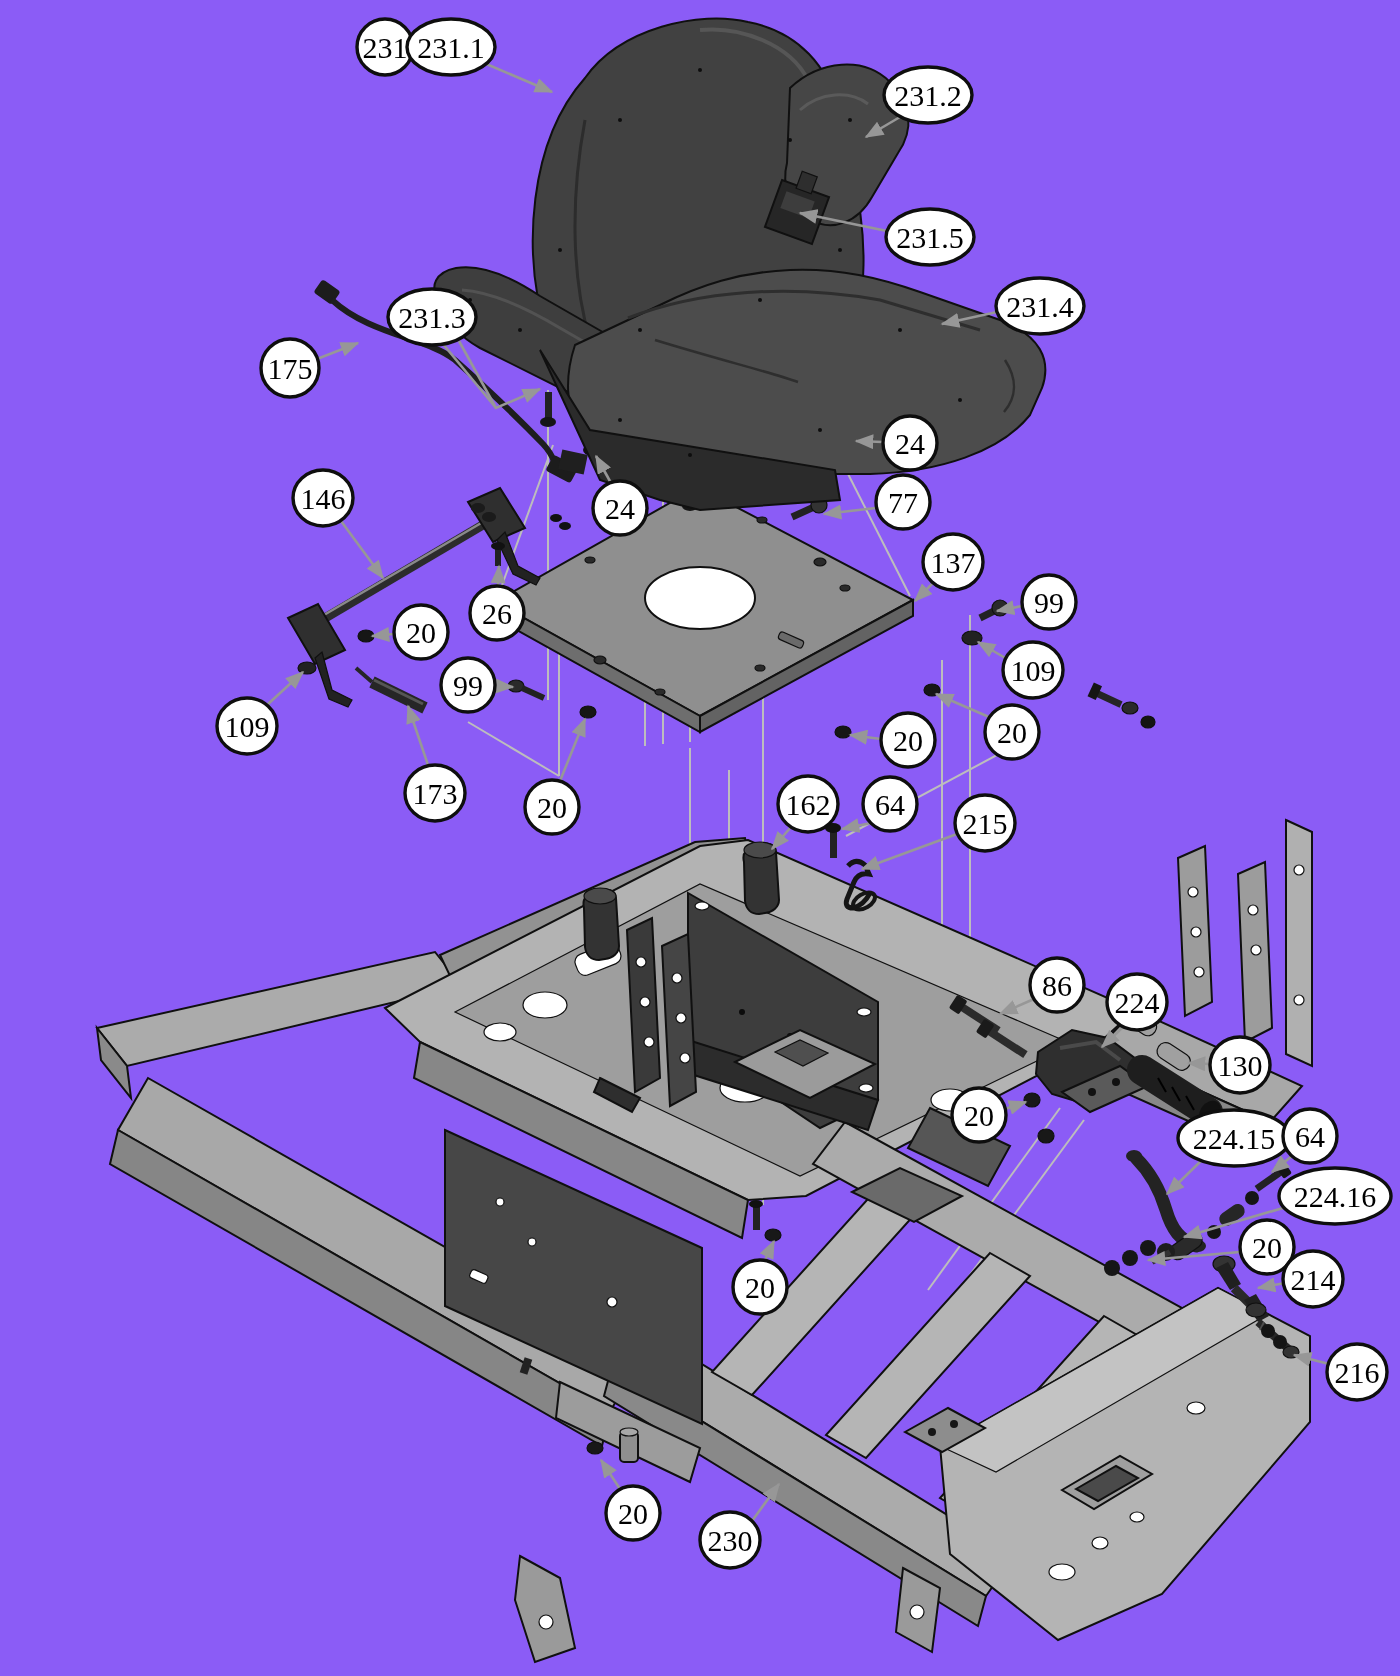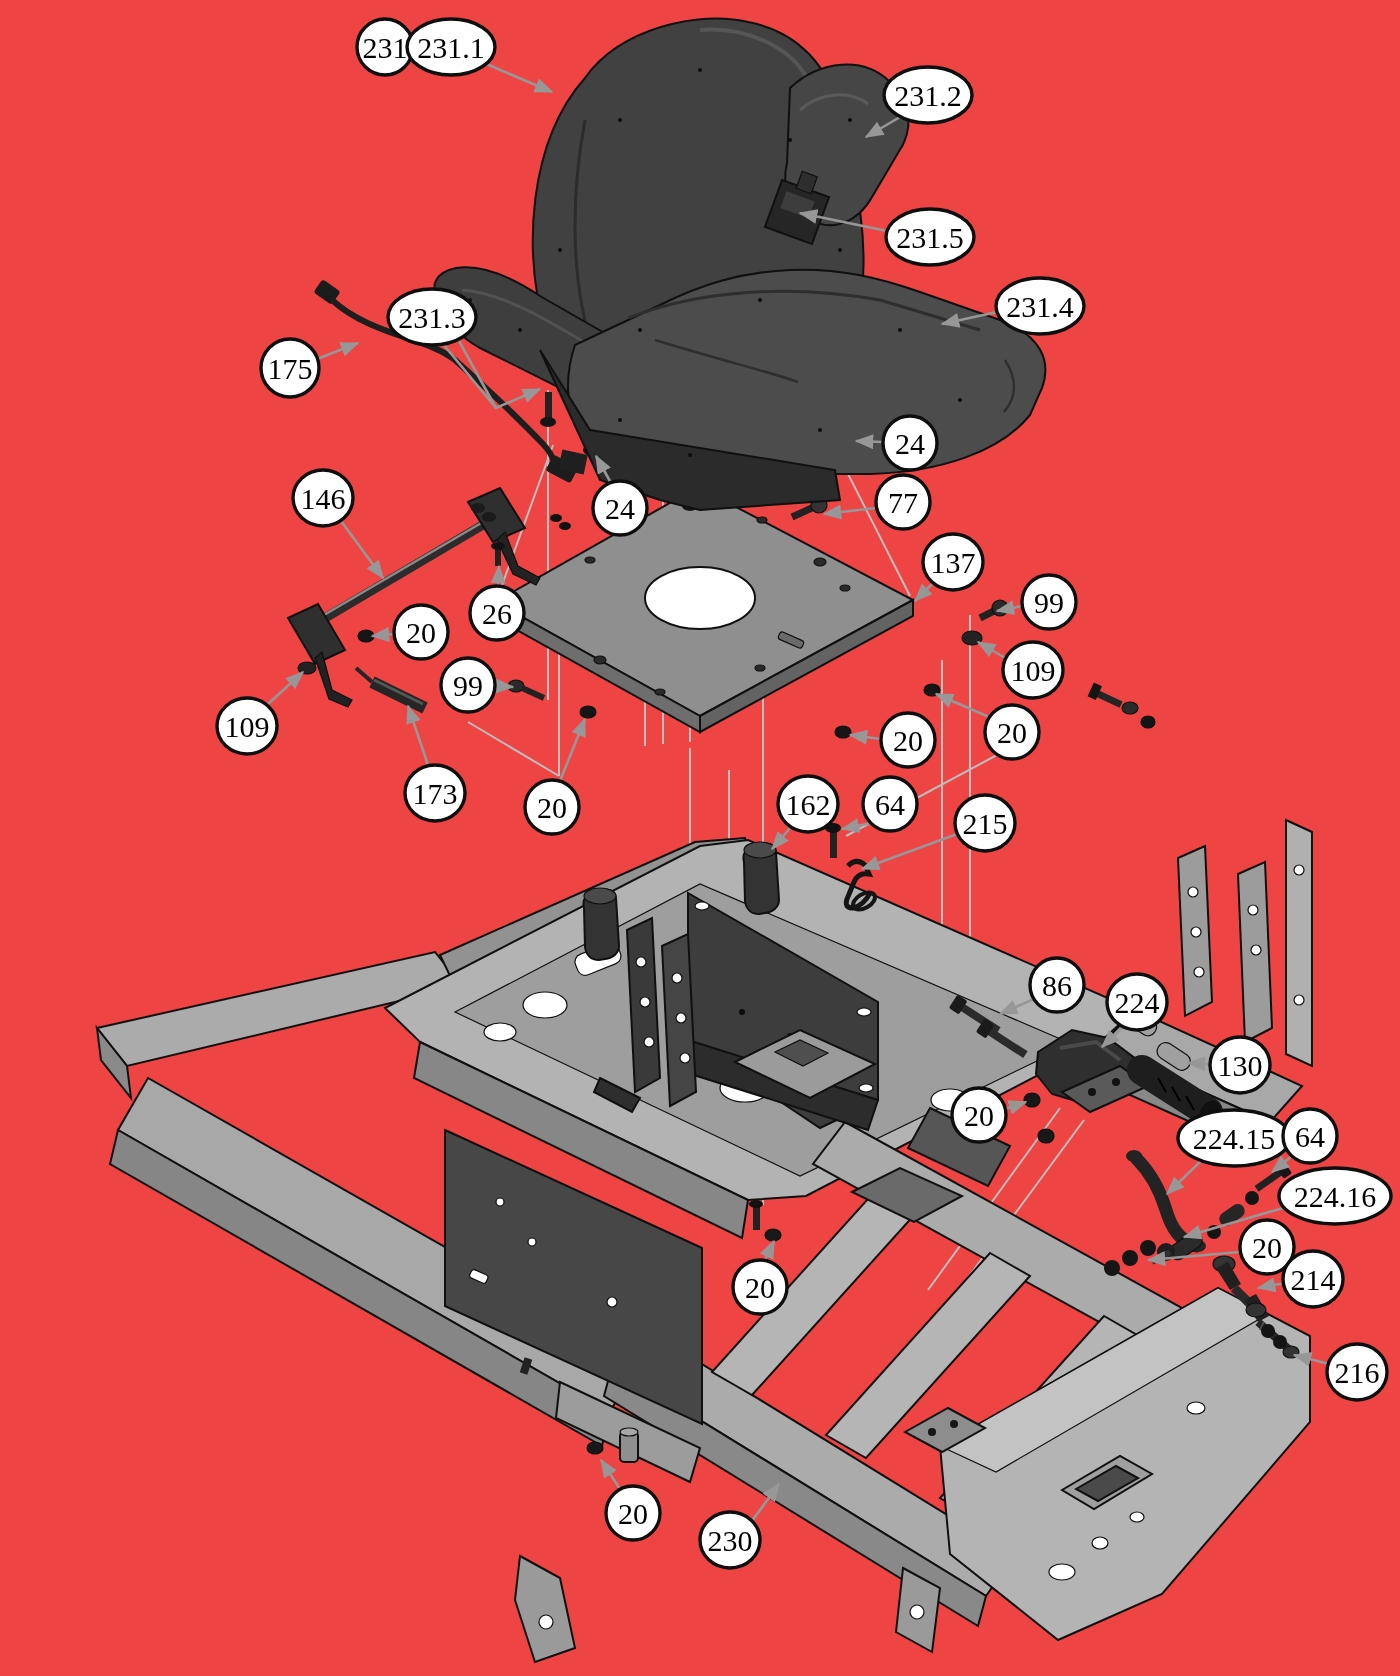--- a/index.html
+++ b/index.html
@@ -1,16 +1,16 @@
 <!DOCTYPE html>
 <html><head>
 <meta charset="utf-8">
 <style>
   html,body{margin:0;padding:0;background:#ffffff;}
-  .canvas{position:relative;width:1400px;height:1676px;background:#ef4444;overflow:hidden;}
+  .canvas{position:relative;width:1400px;height:1676px;background:#8b5cf6;overflow:hidden;}
   svg{position:absolute;left:0;top:0;}
   .leader{fill:none;stroke:#979797;stroke-width:2.6;}
   .alignline{fill:none;stroke:#bdbdbd;stroke-width:2;}
   .bubble{fill:#ffffff;stroke:#0e0e0e;stroke-width:3.4;}
   .bubble-label{font-family:"Liberation Serif","DejaVu Serif",serif;font-size:30px;
                 text-anchor:middle;fill:#000;}
   .outl{stroke:#101010;stroke-width:2;}
   .thin{stroke:#101010;stroke-width:1.2;}
 </style>
 </head>

